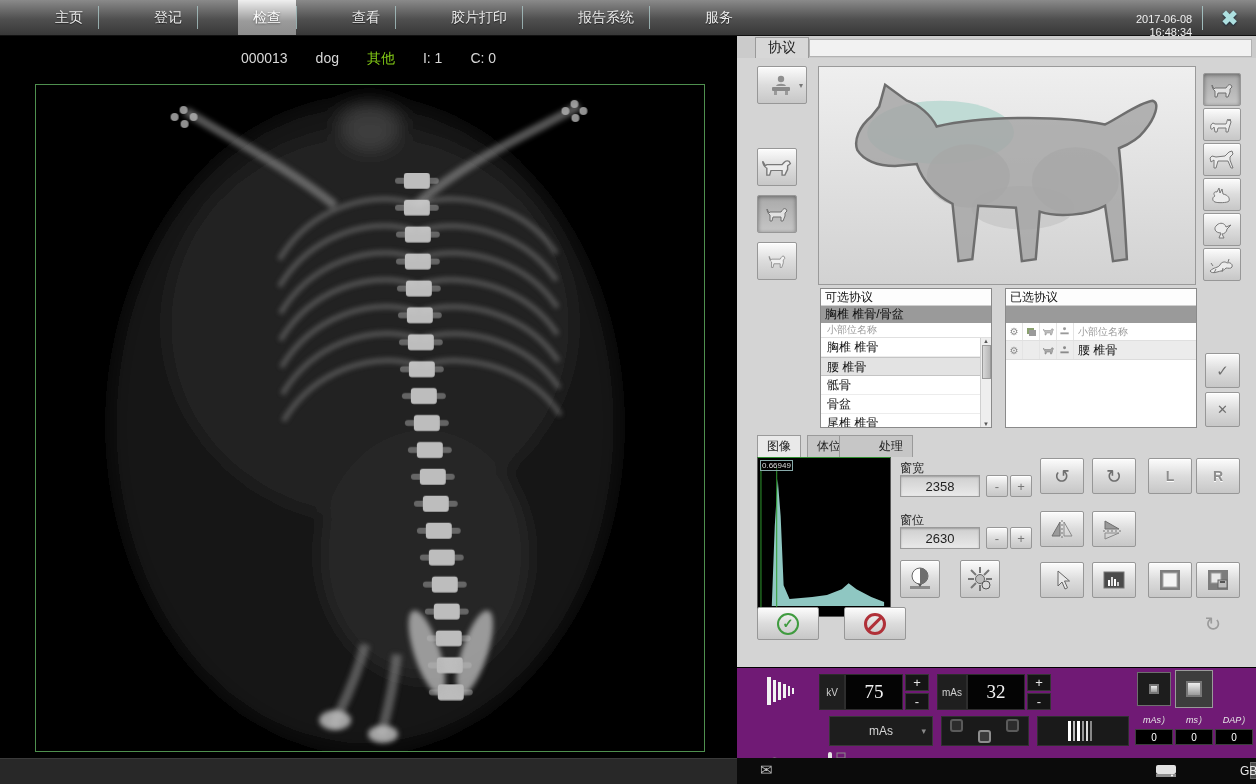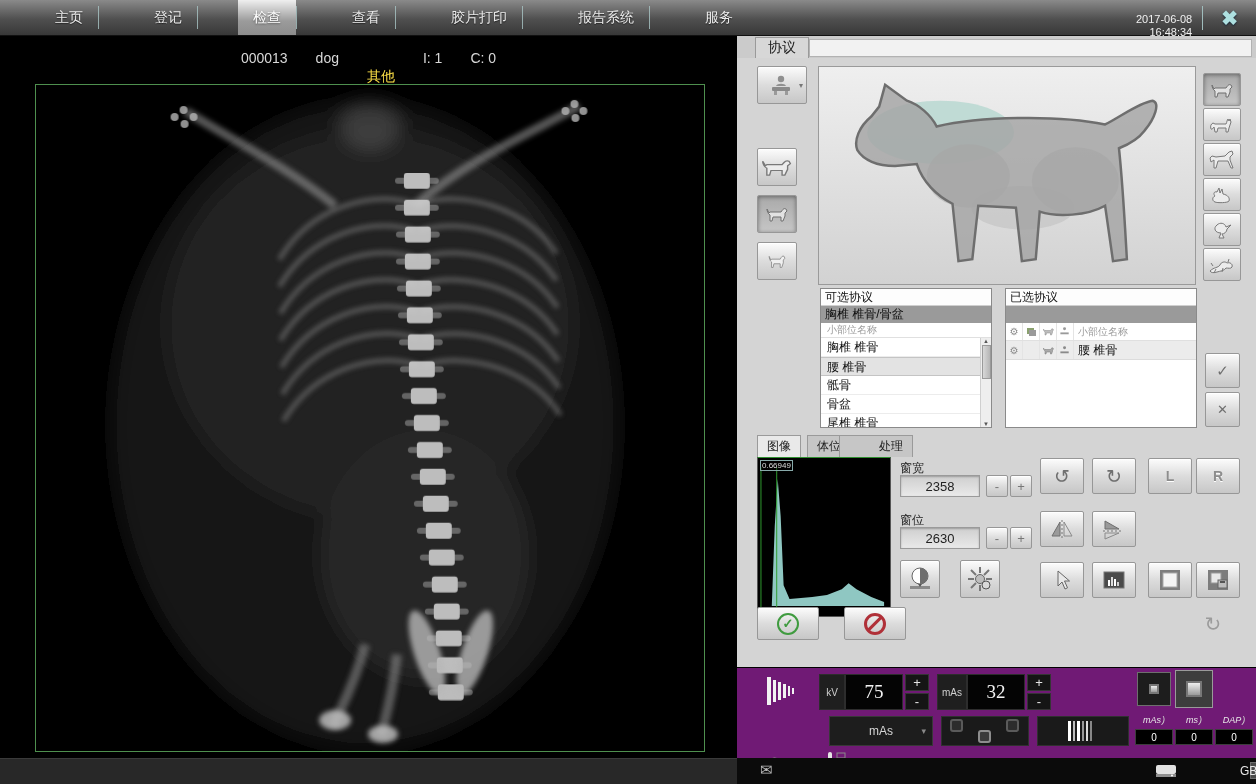--- a/index.html
+++ b/index.html
@@ -14,21 +14,21 @@
 .mitem.active{background:linear-gradient(#efefef,#9b9b9b 60%,#8d8d8d);color:#fff;text-shadow:0 1px 2px #555;}
 .msep{width:1px;margin:6px 0;background:#a9c6c6;opacity:.8;}
 .tright{margin-left:auto;display:flex;align-items:center;gap:10px;padding-right:10px;}
 .dt{color:#f0f0f0;font-size:11px;text-align:right;line-height:13px;margin-top:17px;}
 .vline{width:1px;height:24px;background:#9fbcbc;}
 .closeX{color:#aee0e0;font-size:20px;font-weight:bold;padding:0 8px;text-shadow:0 1px 2px #123;}
 
 
 .viewer{left:0;top:36px;width:737px;height:722px;background:#000;}
 .vhead{position:absolute;left:0;top:14px;width:100%;display:flex;justify-content:center;gap:28px;color:#d8d8d8;font-size:14px;}
-.vhead .dim{color:#fde047;margin-top:18px;}
+.vhead .dim{color:#84cc16;}
 .xframe{position:absolute;left:35px;top:48px;width:670px;height:668px;border:1px solid #4e8f4e;background:#000;}
 .xframe svg{display:block;width:100%;height:100%;}
 
 
 .rpanel{left:737px;top:36px;width:519px;height:722px;background:#d4d4d4;}
 .ptabrow{position:absolute;left:0;top:0;width:519px;height:22px;background:#cbcbcb;}
 .ptab{position:absolute;left:18px;top:1px;height:21px;padding:0 12px;background:#d7d7d7;border:1px solid #9a9a9a;border-bottom:none;display:flex;align-items:center;font-size:14px;color:#222;}
 .ptabrest{position:absolute;left:72px;top:3px;right:4px;height:18px;background:#f2f2f2;border:1px solid #b2b2b2;}
 .pbody{position:absolute;left:0;top:22px;width:519px;height:587px;background:#d4d4d4;}
 

